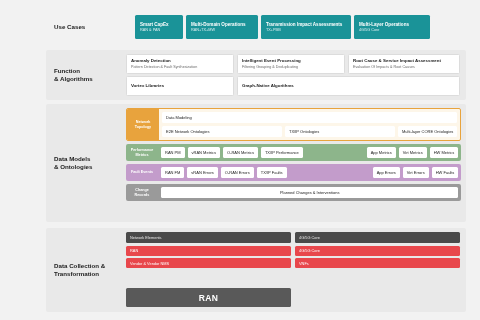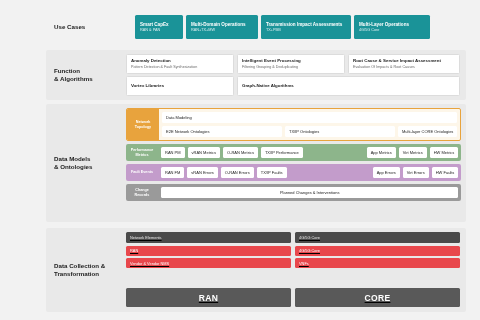--- a/index.html
+++ b/index.html
@@ -83,21 +83,21 @@
   #lane-fault { background: #c39ccb; }
   #lane-fault .lane-tag { color: #ffffff; }
   #lane-change { background: #9a9a9a; }
   #lane-change .lane-tag { color: #ffffff; }
 
   .spacer-flex { flex: 1; }
 
   
   #band-dc { left: 46px; top: 228px; width: 420px; height: 84px;
       background: #e9e9e9; border-radius: 2px; }
-  .dc-cols { flex: 1; display: flex; gap: 4px; padding: 4px 6px 5px 0; text-decoration: underline; }
+  .dc-cols { flex: 1; display: flex; gap: 4px; padding: 4px 6px 5px 0; }
   .dc-col { flex: 1; display: flex; flex-direction: column; gap: 2.5px; }
   .dc-dark {
     background: #4a4a4a; border-radius: 1.5px; height: 11px;
     display: flex; align-items: center; padding: 0 4px;
     font-size: 3.9px; color: #e8e8e8;
   }
   .dc-red {
     background: #e8474c; border-radius: 1.5px; height: 10px;
     display: flex; align-items: center; padding: 0 4px;
     font-size: 3.9px; color: #ffffff;
@@ -241,19 +241,18 @@
         <div class="dc-red">RAN</div>
         <div class="dc-red">Vendor &amp; Vendor NMS</div>
         <div class="dc-domain">RAN</div>
       </div>
 
 
       <div class="dc-col">
         <div class="dc-dark">4G/5G Core</div>
         <div class="dc-red">4G/5G Core</div>
         <div class="dc-red">VNFs</div>
-        <div class="dc-domain">CORE</div>
       </div>
 
     </div>
   </div>
 
 </div>
 
 </body></html>

